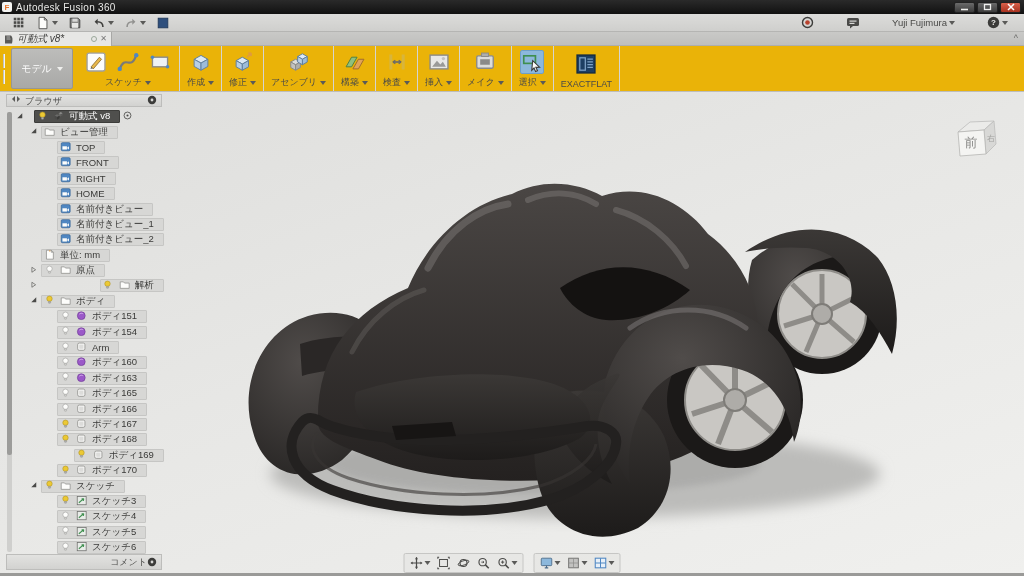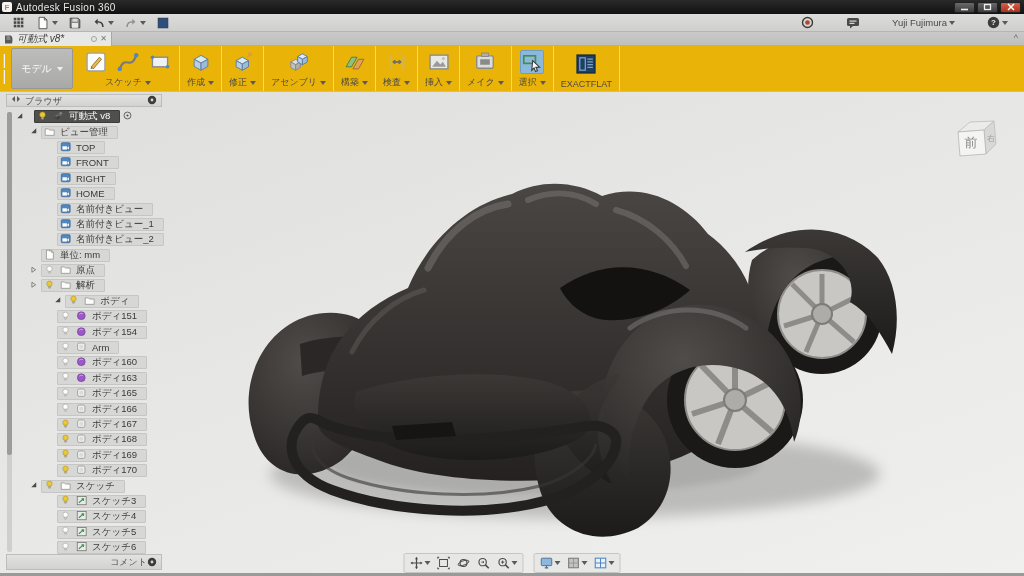--- a/index.html
+++ b/index.html
@@ -675,225 +675,225 @@
                 </svg>
               </span>
               <span class="tree-icon">
                 <svg width="13" height="13" viewBox="0 0 16 16" style="display:block">
                   <path d="M1.5 3.5 L5.5 3.5 L6.8 5 L12.5 5 L12.5 11.5 L1.5 11.5 Z" fill="#fdfdfb" stroke="#8a8a88" stroke-width="0.9"></path>
                 </svg>
               </span>
               <span>原点</span>
             </span>
           </div>
+          <div class="trow" style="padding-left: 14px; justify-content: space-between;">
+            <span class="exp-slot">
+              <svg width="10" height="10" viewBox="0 0 16 16" style="display:block">
+                <polygon points="3,2 9,6 3,10" fill="none" stroke="#5a5a58" stroke-width="1.1"></polygon>
+              </svg>
+            </span>
+            <span class="chip">
+              <span class="tree-icon">
+                <svg width="12" height="12" viewBox="0 0 16 16" style="display:block">
+                  <circle cx="6" cy="5" r="3.6" fill="#ecc934" stroke="#b09424" stroke-width="0.8"></circle>
+                  <rect x="4.6" y="8.4" width="2.8" height="2.6" rx="0.8" fill="#b0b0ae" stroke="#8a8a88" stroke-width="0.6"></rect>
+                </svg>
+              </span>
+              <span class="tree-icon">
+                <svg width="13" height="13" viewBox="0 0 16 16" style="display:block">
+                  <path d="M1.5 3.5 L5.5 3.5 L6.8 5 L12.5 5 L12.5 11.5 L1.5 11.5 Z" fill="#fdfdfb" stroke="#8a8a88" stroke-width="0.9"></path>
+                </svg>
+              </span>
+              <span>解析</span>
+            </span>
+          </div>
           <div class="trow" style="padding-left: 14px;">
             <span class="exp-slot">
               <svg width="10" height="10" viewBox="0 0 16 16" style="display:block">
-                <polygon points="3,2 9,6 3,10" fill="none" stroke="#5a5a58" stroke-width="1.1"></polygon>
+                <polygon points="2,10 10,10 10,2" fill="#4a4a48"></polygon>
               </svg>
             </span>
             <span class="chip">
               <span class="tree-icon">
                 <svg width="12" height="12" viewBox="0 0 16 16" style="display:block">
                   <circle cx="6" cy="5" r="3.6" fill="#ecc934" stroke="#b09424" stroke-width="0.8"></circle>
                   <rect x="4.6" y="8.4" width="2.8" height="2.6" rx="0.8" fill="#b0b0ae" stroke="#8a8a88" stroke-width="0.6"></rect>
                 </svg>
               </span>
               <span class="tree-icon">
                 <svg width="13" height="13" viewBox="0 0 16 16" style="display:block">
                   <path d="M1.5 3.5 L5.5 3.5 L6.8 5 L12.5 5 L12.5 11.5 L1.5 11.5 Z" fill="#fdfdfb" stroke="#8a8a88" stroke-width="0.9"></path>
                 </svg>
               </span>
-              <span>解析</span>
-            </span>
-          </div>
-          <div class="trow" style="padding-left: 14px; justify-content: center;">
-            <span class="exp-slot">
-              <svg width="10" height="10" viewBox="0 0 16 16" style="display:block">
-                <polygon points="2,10 10,10 10,2" fill="#4a4a48"></polygon>
-              </svg>
-            </span>
+              <span>ボディ</span>
+            </span>
+          </div>
+          <div class="trow" style="padding-left: 30px;">
+            <span class="exp-slot"></span>
+            <span class="chip">
+              <span class="tree-icon">
+                <svg width="12" height="12" viewBox="0 0 16 16" style="display:block">
+                  <circle cx="6" cy="5" r="3.6" fill="#fdfdfb" stroke="#9a9a98" stroke-width="0.8"></circle>
+                  <rect x="4.6" y="8.4" width="2.8" height="2.6" rx="0.8" fill="#d2d2d0" stroke="#9a9a98" stroke-width="0.6"></rect>
+                </svg>
+              </span>
+              <span class="tree-icon">
+                <svg width="13" height="13" viewBox="0 0 16 16" style="display:block">
+                  <circle cx="6.5" cy="7" r="4.8" fill="#9b59c8" stroke="#6e3a94" stroke-width="0.8"></circle>
+                  <path d="M4 5.2 C5 3.8,7.5 3.6,8.8 4.6" fill="none" stroke="#cfa6e8" stroke-width="1.2"></path>
+                </svg>
+              </span>
+              <span>ボディ151</span>
+            </span>
+          </div>
+          <div class="trow" style="padding-left: 30px;">
+            <span class="exp-slot"></span>
+            <span class="chip">
+              <span class="tree-icon">
+                <svg width="12" height="12" viewBox="0 0 16 16" style="display:block">
+                  <circle cx="6" cy="5" r="3.6" fill="#fdfdfb" stroke="#9a9a98" stroke-width="0.8"></circle>
+                  <rect x="4.6" y="8.4" width="2.8" height="2.6" rx="0.8" fill="#d2d2d0" stroke="#9a9a98" stroke-width="0.6"></rect>
+                </svg>
+              </span>
+              <span class="tree-icon">
+                <svg width="13" height="13" viewBox="0 0 16 16" style="display:block">
+                  <circle cx="6.5" cy="7" r="4.8" fill="#9b59c8" stroke="#6e3a94" stroke-width="0.8"></circle>
+                  <path d="M4 5.2 C5 3.8,7.5 3.6,8.8 4.6" fill="none" stroke="#cfa6e8" stroke-width="1.2"></path>
+                </svg>
+              </span>
+              <span>ボディ154</span>
+            </span>
+          </div>
+          <div class="trow" style="padding-left: 30px;">
+            <span class="exp-slot"></span>
+            <span class="chip">
+              <span class="tree-icon">
+                <svg width="12" height="12" viewBox="0 0 16 16" style="display:block">
+                  <circle cx="6" cy="5" r="3.6" fill="#fdfdfb" stroke="#9a9a98" stroke-width="0.8"></circle>
+                  <rect x="4.6" y="8.4" width="2.8" height="2.6" rx="0.8" fill="#d2d2d0" stroke="#9a9a98" stroke-width="0.6"></rect>
+                </svg>
+              </span>
+              <span class="tree-icon">
+                <svg width="13" height="13" viewBox="0 0 16 16" style="display:block">
+                  <rect x="2" y="2.5" width="9" height="9" rx="2" fill="#f2f2f0" stroke="#8a8a88" stroke-width="0.9"></rect>
+                  <rect x="4" y="4.5" width="5" height="5" rx="1" fill="#dcdcda"></rect>
+                </svg>
+              </span>
+              <span>Arm</span>
+            </span>
+          </div>
+          <div class="trow" style="padding-left: 30px;">
+            <span class="exp-slot"></span>
+            <span class="chip">
+              <span class="tree-icon">
+                <svg width="12" height="12" viewBox="0 0 16 16" style="display:block">
+                  <circle cx="6" cy="5" r="3.6" fill="#fdfdfb" stroke="#9a9a98" stroke-width="0.8"></circle>
+                  <rect x="4.6" y="8.4" width="2.8" height="2.6" rx="0.8" fill="#d2d2d0" stroke="#9a9a98" stroke-width="0.6"></rect>
+                </svg>
+              </span>
+              <span class="tree-icon">
+                <svg width="13" height="13" viewBox="0 0 16 16" style="display:block">
+                  <circle cx="6.5" cy="7" r="4.8" fill="#9b59c8" stroke="#6e3a94" stroke-width="0.8"></circle>
+                  <path d="M4 5.2 C5 3.8,7.5 3.6,8.8 4.6" fill="none" stroke="#cfa6e8" stroke-width="1.2"></path>
+                </svg>
+              </span>
+              <span>ボディ160</span>
+            </span>
+          </div>
+          <div class="trow" style="padding-left: 30px;">
+            <span class="exp-slot"></span>
+            <span class="chip">
+              <span class="tree-icon">
+                <svg width="12" height="12" viewBox="0 0 16 16" style="display:block">
+                  <circle cx="6" cy="5" r="3.6" fill="#fdfdfb" stroke="#9a9a98" stroke-width="0.8"></circle>
+                  <rect x="4.6" y="8.4" width="2.8" height="2.6" rx="0.8" fill="#d2d2d0" stroke="#9a9a98" stroke-width="0.6"></rect>
+                </svg>
+              </span>
+              <span class="tree-icon">
+                <svg width="13" height="13" viewBox="0 0 16 16" style="display:block">
+                  <circle cx="6.5" cy="7" r="4.8" fill="#9b59c8" stroke="#6e3a94" stroke-width="0.8"></circle>
+                  <path d="M4 5.2 C5 3.8,7.5 3.6,8.8 4.6" fill="none" stroke="#cfa6e8" stroke-width="1.2"></path>
+                </svg>
+              </span>
+              <span>ボディ163</span>
+            </span>
+          </div>
+          <div class="trow" style="padding-left: 30px;">
+            <span class="exp-slot"></span>
+            <span class="chip">
+              <span class="tree-icon">
+                <svg width="12" height="12" viewBox="0 0 16 16" style="display:block">
+                  <circle cx="6" cy="5" r="3.6" fill="#fdfdfb" stroke="#9a9a98" stroke-width="0.8"></circle>
+                  <rect x="4.6" y="8.4" width="2.8" height="2.6" rx="0.8" fill="#d2d2d0" stroke="#9a9a98" stroke-width="0.6"></rect>
+                </svg>
+              </span>
+              <span class="tree-icon">
+                <svg width="13" height="13" viewBox="0 0 16 16" style="display:block">
+                  <rect x="2" y="2.5" width="9" height="9" rx="2" fill="#f2f2f0" stroke="#8a8a88" stroke-width="0.9"></rect>
+                  <rect x="4" y="4.5" width="5" height="5" rx="1" fill="#dcdcda"></rect>
+                </svg>
+              </span>
+              <span>ボディ165</span>
+            </span>
+          </div>
+          <div class="trow" style="padding-left: 30px;">
+            <span class="exp-slot"></span>
+            <span class="chip">
+              <span class="tree-icon">
+                <svg width="12" height="12" viewBox="0 0 16 16" style="display:block">
+                  <circle cx="6" cy="5" r="3.6" fill="#fdfdfb" stroke="#9a9a98" stroke-width="0.8"></circle>
+                  <rect x="4.6" y="8.4" width="2.8" height="2.6" rx="0.8" fill="#d2d2d0" stroke="#9a9a98" stroke-width="0.6"></rect>
+                </svg>
+              </span>
+              <span class="tree-icon">
+                <svg width="13" height="13" viewBox="0 0 16 16" style="display:block">
+                  <rect x="2" y="2.5" width="9" height="9" rx="2" fill="#f2f2f0" stroke="#8a8a88" stroke-width="0.9"></rect>
+                  <rect x="4" y="4.5" width="5" height="5" rx="1" fill="#dcdcda"></rect>
+                </svg>
+              </span>
+              <span>ボディ166</span>
+            </span>
+          </div>
+          <div class="trow" style="padding-left: 30px;">
+            <span class="exp-slot"></span>
             <span class="chip">
               <span class="tree-icon">
                 <svg width="12" height="12" viewBox="0 0 16 16" style="display:block">
                   <circle cx="6" cy="5" r="3.6" fill="#ecc934" stroke="#b09424" stroke-width="0.8"></circle>
                   <rect x="4.6" y="8.4" width="2.8" height="2.6" rx="0.8" fill="#b0b0ae" stroke="#8a8a88" stroke-width="0.6"></rect>
                 </svg>
               </span>
               <span class="tree-icon">
                 <svg width="13" height="13" viewBox="0 0 16 16" style="display:block">
-                  <path d="M1.5 3.5 L5.5 3.5 L6.8 5 L12.5 5 L12.5 11.5 L1.5 11.5 Z" fill="#fdfdfb" stroke="#8a8a88" stroke-width="0.9"></path>
-                </svg>
-              </span>
-              <span>ボディ</span>
-            </span>
-          </div>
-          <div class="trow" style="padding-left: 30px;">
-            <span class="exp-slot"></span>
-            <span class="chip">
-              <span class="tree-icon">
-                <svg width="12" height="12" viewBox="0 0 16 16" style="display:block">
-                  <circle cx="6" cy="5" r="3.6" fill="#fdfdfb" stroke="#9a9a98" stroke-width="0.8"></circle>
-                  <rect x="4.6" y="8.4" width="2.8" height="2.6" rx="0.8" fill="#d2d2d0" stroke="#9a9a98" stroke-width="0.6"></rect>
-                </svg>
-              </span>
-              <span class="tree-icon">
-                <svg width="13" height="13" viewBox="0 0 16 16" style="display:block">
-                  <circle cx="6.5" cy="7" r="4.8" fill="#9b59c8" stroke="#6e3a94" stroke-width="0.8"></circle>
-                  <path d="M4 5.2 C5 3.8,7.5 3.6,8.8 4.6" fill="none" stroke="#cfa6e8" stroke-width="1.2"></path>
-                </svg>
-              </span>
-              <span>ボディ151</span>
-            </span>
-          </div>
-          <div class="trow" style="padding-left: 30px;">
-            <span class="exp-slot"></span>
-            <span class="chip">
-              <span class="tree-icon">
-                <svg width="12" height="12" viewBox="0 0 16 16" style="display:block">
-                  <circle cx="6" cy="5" r="3.6" fill="#fdfdfb" stroke="#9a9a98" stroke-width="0.8"></circle>
-                  <rect x="4.6" y="8.4" width="2.8" height="2.6" rx="0.8" fill="#d2d2d0" stroke="#9a9a98" stroke-width="0.6"></rect>
-                </svg>
-              </span>
-              <span class="tree-icon">
-                <svg width="13" height="13" viewBox="0 0 16 16" style="display:block">
-                  <circle cx="6.5" cy="7" r="4.8" fill="#9b59c8" stroke="#6e3a94" stroke-width="0.8"></circle>
-                  <path d="M4 5.2 C5 3.8,7.5 3.6,8.8 4.6" fill="none" stroke="#cfa6e8" stroke-width="1.2"></path>
-                </svg>
-              </span>
-              <span>ボディ154</span>
-            </span>
-          </div>
-          <div class="trow" style="padding-left: 30px;">
-            <span class="exp-slot"></span>
-            <span class="chip">
-              <span class="tree-icon">
-                <svg width="12" height="12" viewBox="0 0 16 16" style="display:block">
-                  <circle cx="6" cy="5" r="3.6" fill="#fdfdfb" stroke="#9a9a98" stroke-width="0.8"></circle>
-                  <rect x="4.6" y="8.4" width="2.8" height="2.6" rx="0.8" fill="#d2d2d0" stroke="#9a9a98" stroke-width="0.6"></rect>
-                </svg>
-              </span>
-              <span class="tree-icon">
-                <svg width="13" height="13" viewBox="0 0 16 16" style="display:block">
                   <rect x="2" y="2.5" width="9" height="9" rx="2" fill="#f2f2f0" stroke="#8a8a88" stroke-width="0.9"></rect>
                   <rect x="4" y="4.5" width="5" height="5" rx="1" fill="#dcdcda"></rect>
                 </svg>
               </span>
-              <span>Arm</span>
-            </span>
-          </div>
-          <div class="trow" style="padding-left: 30px;">
-            <span class="exp-slot"></span>
-            <span class="chip">
-              <span class="tree-icon">
-                <svg width="12" height="12" viewBox="0 0 16 16" style="display:block">
-                  <circle cx="6" cy="5" r="3.6" fill="#fdfdfb" stroke="#9a9a98" stroke-width="0.8"></circle>
-                  <rect x="4.6" y="8.4" width="2.8" height="2.6" rx="0.8" fill="#d2d2d0" stroke="#9a9a98" stroke-width="0.6"></rect>
-                </svg>
-              </span>
-              <span class="tree-icon">
-                <svg width="13" height="13" viewBox="0 0 16 16" style="display:block">
-                  <circle cx="6.5" cy="7" r="4.8" fill="#9b59c8" stroke="#6e3a94" stroke-width="0.8"></circle>
-                  <path d="M4 5.2 C5 3.8,7.5 3.6,8.8 4.6" fill="none" stroke="#cfa6e8" stroke-width="1.2"></path>
-                </svg>
-              </span>
-              <span>ボディ160</span>
-            </span>
-          </div>
-          <div class="trow" style="padding-left: 30px;">
-            <span class="exp-slot"></span>
-            <span class="chip">
-              <span class="tree-icon">
-                <svg width="12" height="12" viewBox="0 0 16 16" style="display:block">
-                  <circle cx="6" cy="5" r="3.6" fill="#fdfdfb" stroke="#9a9a98" stroke-width="0.8"></circle>
-                  <rect x="4.6" y="8.4" width="2.8" height="2.6" rx="0.8" fill="#d2d2d0" stroke="#9a9a98" stroke-width="0.6"></rect>
-                </svg>
-              </span>
-              <span class="tree-icon">
-                <svg width="13" height="13" viewBox="0 0 16 16" style="display:block">
-                  <circle cx="6.5" cy="7" r="4.8" fill="#9b59c8" stroke="#6e3a94" stroke-width="0.8"></circle>
-                  <path d="M4 5.2 C5 3.8,7.5 3.6,8.8 4.6" fill="none" stroke="#cfa6e8" stroke-width="1.2"></path>
-                </svg>
-              </span>
-              <span>ボディ163</span>
-            </span>
-          </div>
-          <div class="trow" style="padding-left: 30px;">
-            <span class="exp-slot"></span>
-            <span class="chip">
-              <span class="tree-icon">
-                <svg width="12" height="12" viewBox="0 0 16 16" style="display:block">
-                  <circle cx="6" cy="5" r="3.6" fill="#fdfdfb" stroke="#9a9a98" stroke-width="0.8"></circle>
-                  <rect x="4.6" y="8.4" width="2.8" height="2.6" rx="0.8" fill="#d2d2d0" stroke="#9a9a98" stroke-width="0.6"></rect>
+              <span>ボディ167</span>
+            </span>
+          </div>
+          <div class="trow" style="padding-left: 30px;">
+            <span class="exp-slot"></span>
+            <span class="chip">
+              <span class="tree-icon">
+                <svg width="12" height="12" viewBox="0 0 16 16" style="display:block">
+                  <circle cx="6" cy="5" r="3.6" fill="#ecc934" stroke="#b09424" stroke-width="0.8"></circle>
+                  <rect x="4.6" y="8.4" width="2.8" height="2.6" rx="0.8" fill="#b0b0ae" stroke="#8a8a88" stroke-width="0.6"></rect>
                 </svg>
               </span>
               <span class="tree-icon">
                 <svg width="13" height="13" viewBox="0 0 16 16" style="display:block">
                   <rect x="2" y="2.5" width="9" height="9" rx="2" fill="#f2f2f0" stroke="#8a8a88" stroke-width="0.9"></rect>
                   <rect x="4" y="4.5" width="5" height="5" rx="1" fill="#dcdcda"></rect>
                 </svg>
               </span>
-              <span>ボディ165</span>
-            </span>
-          </div>
-          <div class="trow" style="padding-left: 30px;">
-            <span class="exp-slot"></span>
-            <span class="chip">
-              <span class="tree-icon">
-                <svg width="12" height="12" viewBox="0 0 16 16" style="display:block">
-                  <circle cx="6" cy="5" r="3.6" fill="#fdfdfb" stroke="#9a9a98" stroke-width="0.8"></circle>
-                  <rect x="4.6" y="8.4" width="2.8" height="2.6" rx="0.8" fill="#d2d2d0" stroke="#9a9a98" stroke-width="0.6"></rect>
-                </svg>
-              </span>
-              <span class="tree-icon">
-                <svg width="13" height="13" viewBox="0 0 16 16" style="display:block">
-                  <rect x="2" y="2.5" width="9" height="9" rx="2" fill="#f2f2f0" stroke="#8a8a88" stroke-width="0.9"></rect>
-                  <rect x="4" y="4.5" width="5" height="5" rx="1" fill="#dcdcda"></rect>
-                </svg>
-              </span>
-              <span>ボディ166</span>
-            </span>
-          </div>
-          <div class="trow" style="padding-left: 30px;">
-            <span class="exp-slot"></span>
-            <span class="chip">
-              <span class="tree-icon">
-                <svg width="12" height="12" viewBox="0 0 16 16" style="display:block">
-                  <circle cx="6" cy="5" r="3.6" fill="#ecc934" stroke="#b09424" stroke-width="0.8"></circle>
-                  <rect x="4.6" y="8.4" width="2.8" height="2.6" rx="0.8" fill="#b0b0ae" stroke="#8a8a88" stroke-width="0.6"></rect>
-                </svg>
-              </span>
-              <span class="tree-icon">
-                <svg width="13" height="13" viewBox="0 0 16 16" style="display:block">
-                  <rect x="2" y="2.5" width="9" height="9" rx="2" fill="#f2f2f0" stroke="#8a8a88" stroke-width="0.9"></rect>
-                  <rect x="4" y="4.5" width="5" height="5" rx="1" fill="#dcdcda"></rect>
-                </svg>
-              </span>
-              <span>ボディ167</span>
-            </span>
-          </div>
-          <div class="trow" style="padding-left: 30px;">
-            <span class="exp-slot"></span>
-            <span class="chip">
-              <span class="tree-icon">
-                <svg width="12" height="12" viewBox="0 0 16 16" style="display:block">
-                  <circle cx="6" cy="5" r="3.6" fill="#ecc934" stroke="#b09424" stroke-width="0.8"></circle>
-                  <rect x="4.6" y="8.4" width="2.8" height="2.6" rx="0.8" fill="#b0b0ae" stroke="#8a8a88" stroke-width="0.6"></rect>
-                </svg>
-              </span>
-              <span class="tree-icon">
-                <svg width="13" height="13" viewBox="0 0 16 16" style="display:block">
-                  <rect x="2" y="2.5" width="9" height="9" rx="2" fill="#f2f2f0" stroke="#8a8a88" stroke-width="0.9"></rect>
-                  <rect x="4" y="4.5" width="5" height="5" rx="1" fill="#dcdcda"></rect>
-                </svg>
-              </span>
               <span>ボディ168</span>
             </span>
           </div>
-          <div class="trow" style="padding-left: 30px;">
+          <div class="trow" style="padding-left: 30px; justify-content: flex-end;">
             <span class="exp-slot"></span>
             <span class="chip">
               <span class="tree-icon">
                 <svg width="12" height="12" viewBox="0 0 16 16" style="display:block">
                   <circle cx="6" cy="5" r="3.6" fill="#ecc934" stroke="#b09424" stroke-width="0.8"></circle>
                   <rect x="4.6" y="8.4" width="2.8" height="2.6" rx="0.8" fill="#b0b0ae" stroke="#8a8a88" stroke-width="0.6"></rect>
                 </svg>
               </span>
               <span class="tree-icon">
                 <svg width="13" height="13" viewBox="0 0 16 16" style="display:block">

